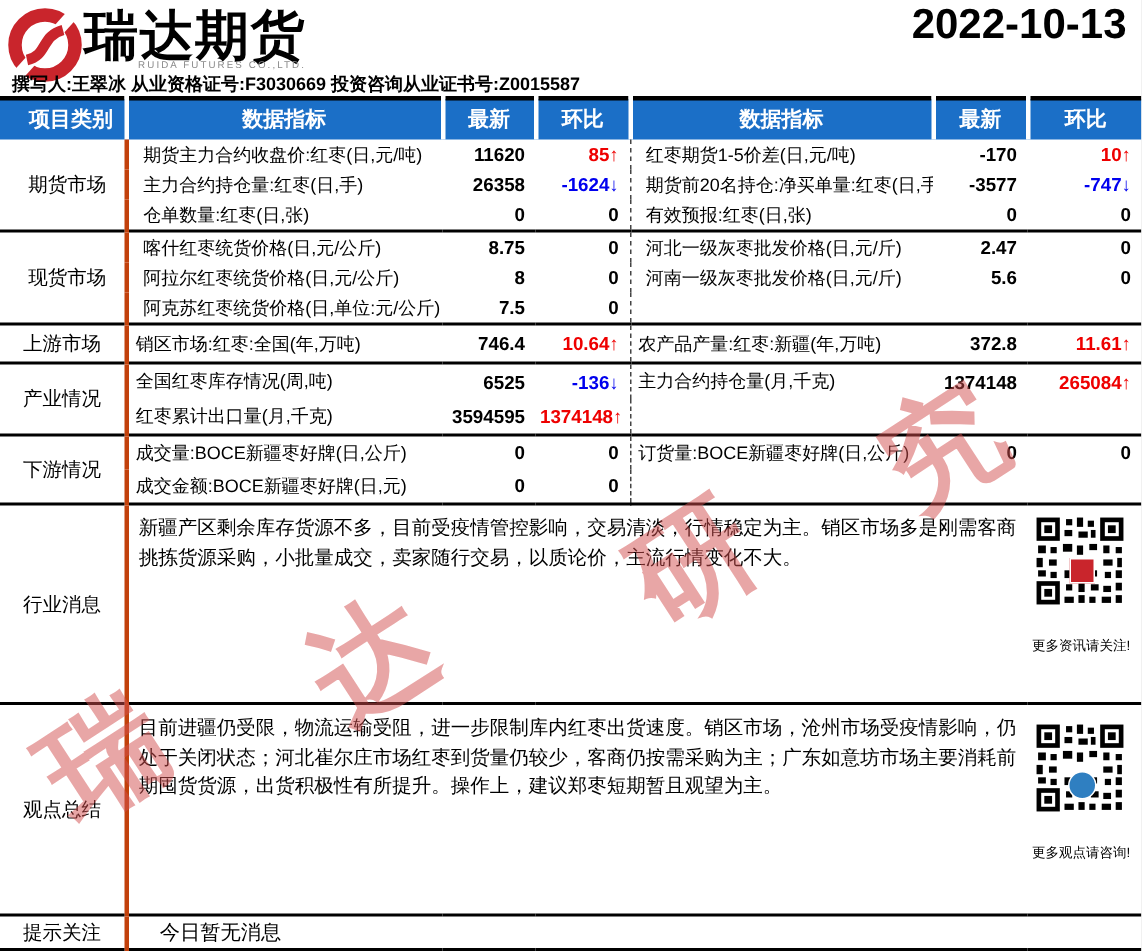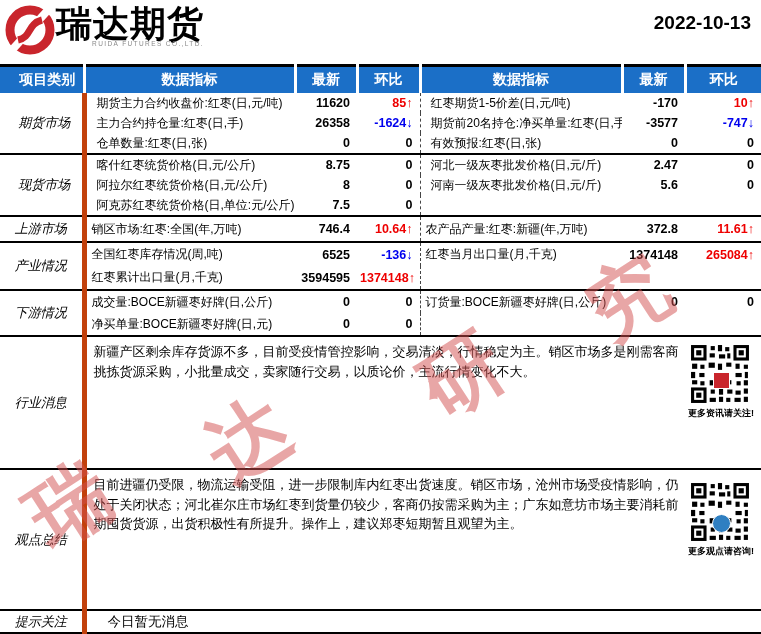--- a/index.html
+++ b/index.html
@@ -8,41 +8,41 @@
     font-family:"Liberation Sans","DejaVu Sans",sans-serif;
     overflow:hidden;margin:0 auto;color:#000;
   }
   
   .header{position:relative;height:64px;}
   .logo-wrap{position:absolute;left:4px;top:3px;display:flex;align-items:flex-start;text-align:right;}
   .logo-mark{width:52px;height:54px;}
   .logo-txt{font-size:36px;font-weight:bold;line-height:1.15;letter-spacing:1px;}
   .logo-sub{font-size:6.5px;color:#8a8a8a;letter-spacing:1.4px;margin-top:-4px;}
   .report-title{position:absolute;left:0;right:0;top:9px;text-align:center;font-size:26px;font-weight:bold;letter-spacing:2px;}
-  .report-date{position:absolute;right:10px;top:12px;font-size:19px;font-weight:bold;}
+  .report-date{position:absolute;right:10px;top:0;font-size:28px;font-weight:bold;}
   .creds{position:absolute;left:8px;top:48px;font-size:12px;font-weight:bold;white-space:nowrap;}
   
   table.rpt{border-collapse:collapse;table-layout:fixed;width:761px;border-top:3px solid #000;border-bottom:3px solid #000;}
   .rpt th{background:#1b6fc7;color:#fff;font-size:14px;font-weight:bold;height:26px;padding:0;border-left:3px solid #fff;}
   .rpt th:first-child{border-left:none;padding-left:12px;}
   .rpt td{font-size:12px;height:20px;padding:0 3px;white-space:nowrap;overflow:hidden;vertical-align:middle;}
-  td.cat{text-align:center;border-right:5px solid #c2410c;font-size:13px;white-space:normal;font-style:italic;}
+  td.cat{text-align:center;border-right:3px solid #c2410c;font-size:13px;white-space:normal;}
   td.ind{text-align:left;padding-left:5px;}
   td.val,td.chg{text-align:right;font-weight:bold;padding-right:7px;font-size:12.5px;}
   td.chg.up{color:#ee0000;}
   td.chg.down{color:#0000ee;}
   td.rind{border-left:1.5px dashed #444;}
   tr.sec>td{border-top:2.5px solid #000;}
   tr.h20>td{height:20px;padding-left:10px;} tr.h24>td{height:24px;} tr.h23>td{height:23px;} tr.h22>td{height:22px;}
   td.freetext{white-space:normal;vertical-align:top;text-align:left;position:relative;
     padding:5px 82px 4px 7px;font-size:13px;line-height:1.5;}
   td.news-td{height:122px;} td.op-td{height:130px;} td.notice-td{height:21px;font-size:13.5px;padding-left:21px;}
   .qr{position:absolute;right:9px;top:7px;width:64px;text-align:center;}
   .qr svg{width:60px;height:60px;display:block;margin:0 auto;background:#fff;}
-  .qr-cap{font-size:9px;margin-top:3px;letter-spacing:0;white-space:nowrap;font-weight:bold;}
+  .qr-cap{font-size:9px;margin-top:20px;letter-spacing:0;white-space:nowrap;}
   
   .wm{position:absolute;font-size:80px;font-weight:bold;color:#d34f4f;opacity:.5;
       transform:rotate(-33deg);pointer-events:none;z-index:6;line-height:1;}
   .wm1{left:30px;top:465px;} .wm2{left:208px;top:400px;} .wm3{left:422px;top:335px;} .wm4{left:588px;top:258px;}
   .hidden-defs{position:absolute;width:0;height:0;overflow:hidden;}
   .badge-red{position:absolute;left:50%;top:28px;width:15px;height:15px;margin-left:-7px;background:#c9252c;border:1px solid #fff;}
   .badge-blue{position:absolute;left:50%;top:27px;width:17px;height:17px;margin-left:-8px;background:#2f7fc1;border-radius:50%;border:1px solid #fff;}
 </style>
 </head>
 <body>
@@ -106,20 +106,21 @@
         <circle cx="26" cy="27" r="20" fill="none" stroke="#c9252c" stroke-width="9"></circle>
         <rect x="-2" y="23" width="56" height="8" fill="#fff" transform="rotate(-48 26 27)"></rect>
         <path d="M14 37 C 28 34, 23 21, 38 17" stroke="#c9252c" stroke-width="7" fill="none"></path>
       </svg>
       <div>
         <div class="logo-txt">瑞达期货</div>
         <div class="logo-sub">RUIDA FUTURES CO.,LTD.</div>
       </div>
     </div>
     <div class="report-date">2022-10-13</div>
+    <div class="creds">撰写人:王翠冰  从业资格证号:F3030669  投资咨询从业证书号:Z0015587</div>
   </div>
 
   <table class="rpt">
     <colgroup>
       <col style="width:84px">
         <col style="width:211px">
         <col style="width:62px">
         <col style="width:63px">
       <col style="width:202px">
         <col style="width:63px">
@@ -198,21 +199,21 @@
         <td class="ind rind">农产品产量:红枣:新疆(年,万吨)</td>
         <td class="val">372.8</td>
         <td class="chg up">11.61↑</td>
       </tr>
 
       <tr class="sec h23">
         <td class="cat" rowspan="2">产业情况</td>
         <td class="ind">全国红枣库存情况(周,吨)</td>
         <td class="val">6525</td>
         <td class="chg down">-136↓</td>
-        <td class="ind rind">红枣当月出口量(月,千克)</td>
+        <td class="ind rind">主力合约持仓量(月,千克)</td>
         <td class="val">1374148</td>
         <td class="chg up">265084↑</td>
       </tr>
       <tr class="h23">
         <td class="ind">红枣累计出口量(月,千克)</td>
         <td class="val">3594595</td>
         <td class="chg up">1374148↑</td>
         <td class="ind rind"></td>
         <td class="val"></td>
         <td class="chg"></td>
@@ -221,21 +222,21 @@
       <tr class="sec h22">
         <td class="cat" rowspan="2">下游情况</td>
         <td class="ind">成交量:BOCE新疆枣好牌(日,公斤)</td>
         <td class="val">0</td>
         <td class="chg">0</td>
         <td class="ind rind">订货量:BOCE新疆枣好牌(日,公斤)</td>
         <td class="val">0</td>
         <td class="chg">0</td>
       </tr>
       <tr class="h22">
-        <td class="ind">净买单量:BOCE新疆枣好牌(日,元)</td>
+        <td class="ind">成交金额:BOCE新疆枣好牌(日,元)</td>
         <td class="val">0</td>
         <td class="chg">0</td>
         <td class="ind rind"></td>
         <td class="val"></td>
         <td class="chg"></td>
       </tr>
 
       <tr class="sec">
         <td class="cat">行业消息</td>
         <td class="freetext news-td" colspan="6">

